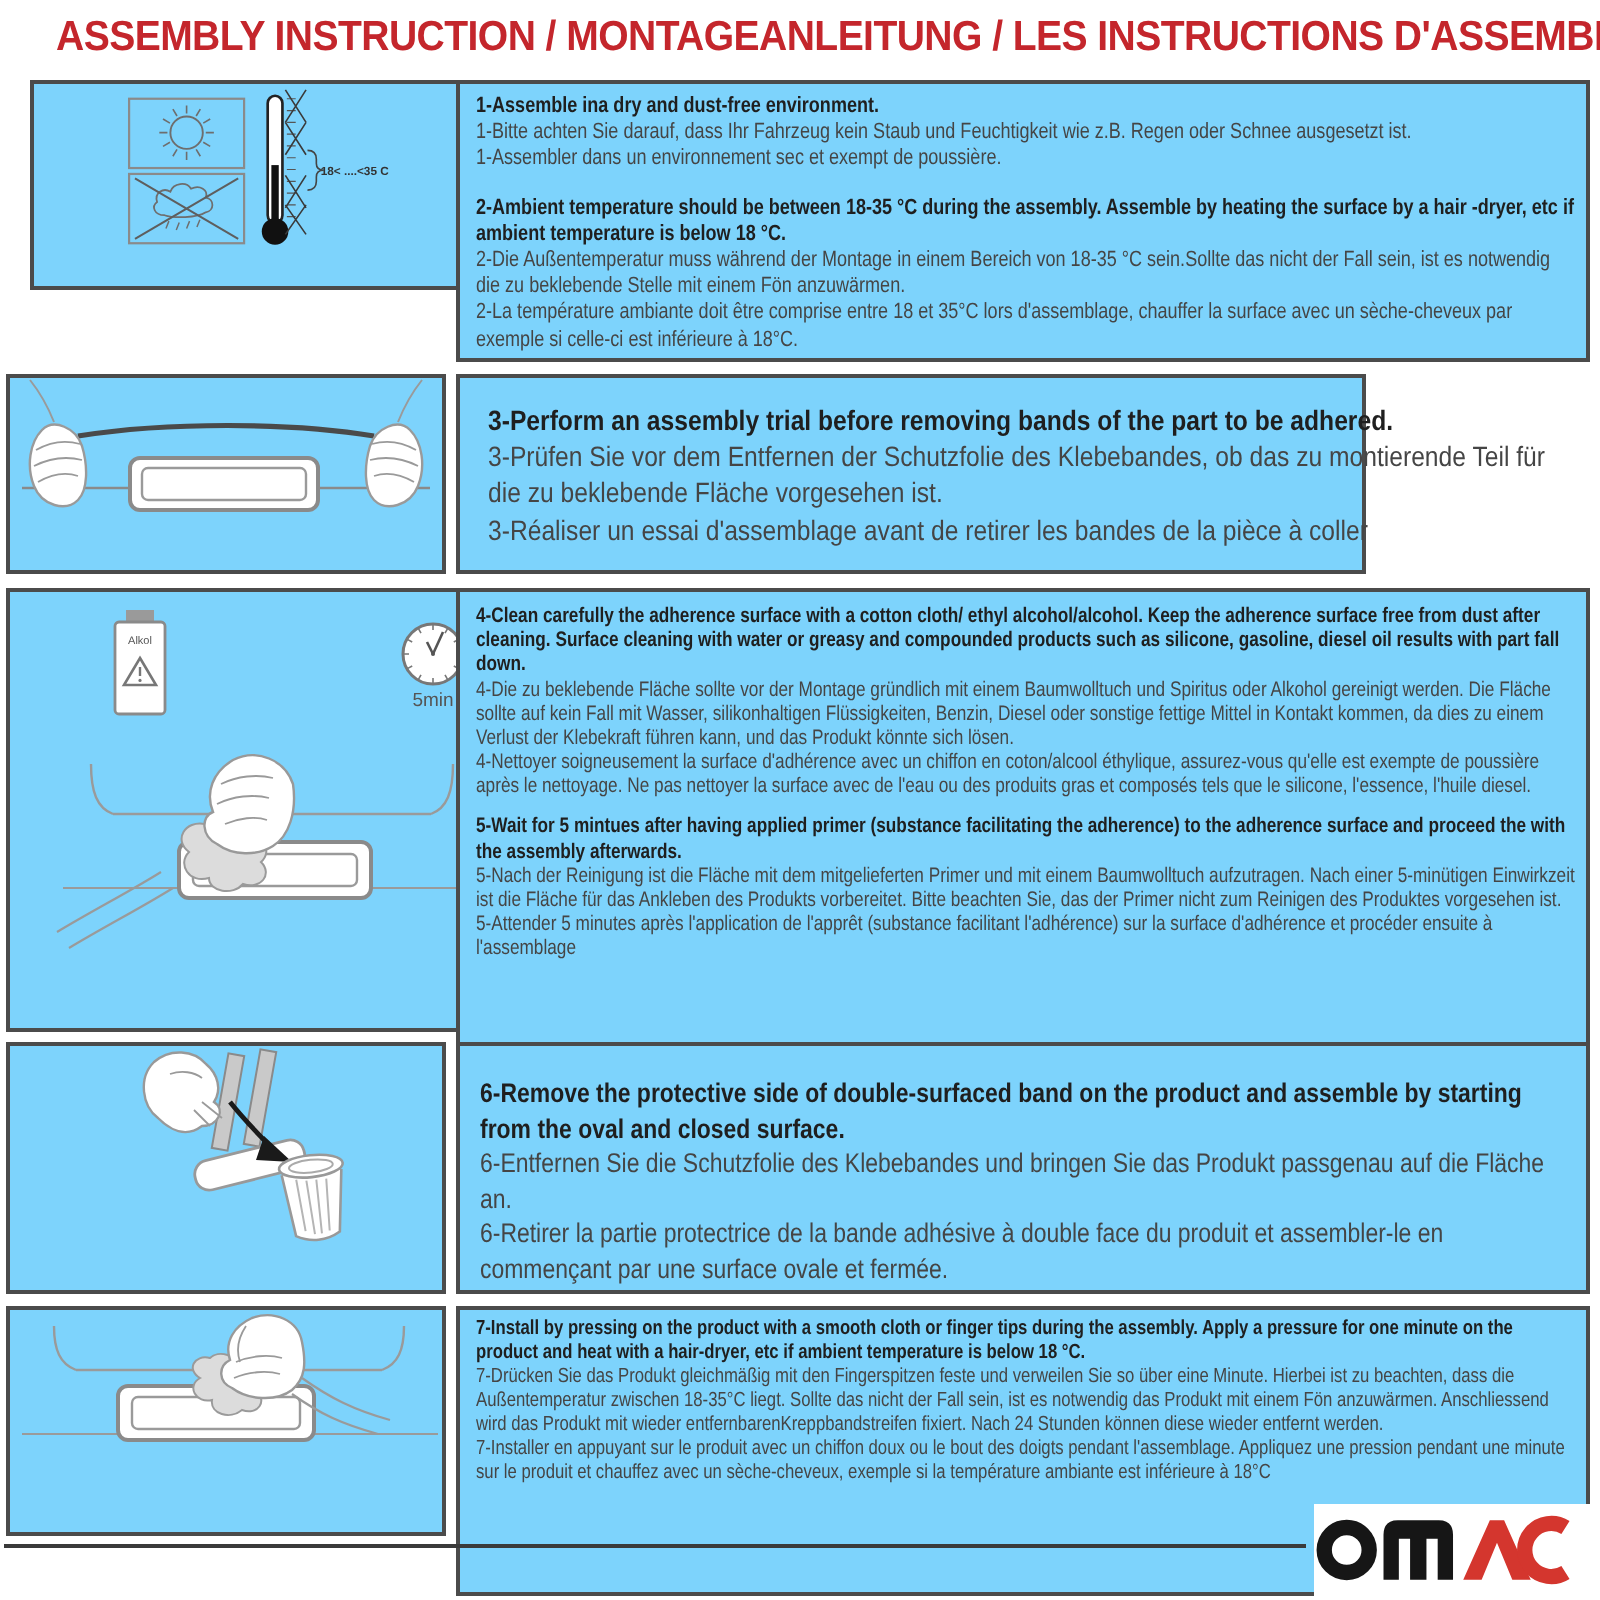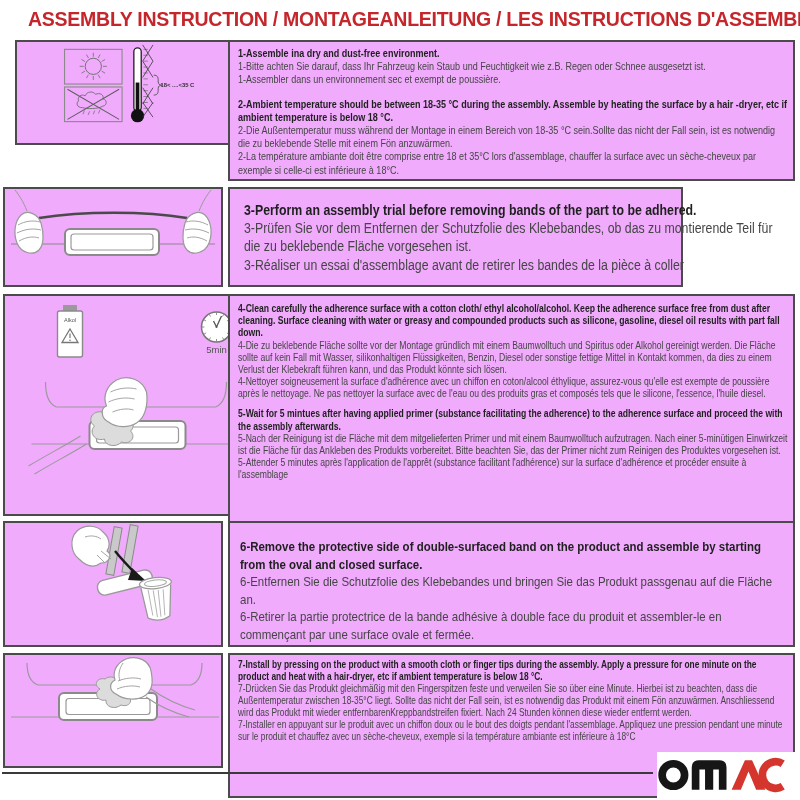--- a/index.html
+++ b/index.html
@@ -2,21 +2,21 @@
 <html><head>
 <meta charset="utf-8">
 <style>
   *{margin:0;padding:0;box-sizing:border-box}
   html,body{background:#fff}
   body{width:800px;height:800px;font-family:"Liberation Sans","DejaVu Sans",sans-serif}
   #page{position:relative;width:800px;height:800px;background:#fff;overflow:hidden}
   .title{position:absolute;left:0;top:7px;width:800px;text-align:center;font-size:21px;
          font-weight:bold;color:#c4262c;letter-spacing:-0.3px;white-space:nowrap;
          transform:scaleX(.93);transform-origin:50% 0}
-  .box{position:absolute;background:#f0abfc;border:2px solid #4b4b4b}
+  .box{position:absolute;background:#7dd3fc;border:2px solid #4b4b4b}
   .illu{width:100%;height:100%;display:block}
   svg text{font-family:"Liberation Sans","DejaVu Sans",sans-serif}
   .paras{transform-origin:0 0;color:#454545}
   .para{margin:0}
   .para.bold{font-weight:bold;color:#1f1f1f}
   .para.gap{margin-top:10px}
   
   .r1i{left:15px;top:40px;width:220px;height:105px}
   .r2i{left:3px;top:187px;width:220px;height:100px}
   .r3i{left:3px;top:294px;width:263px;height:222px}

